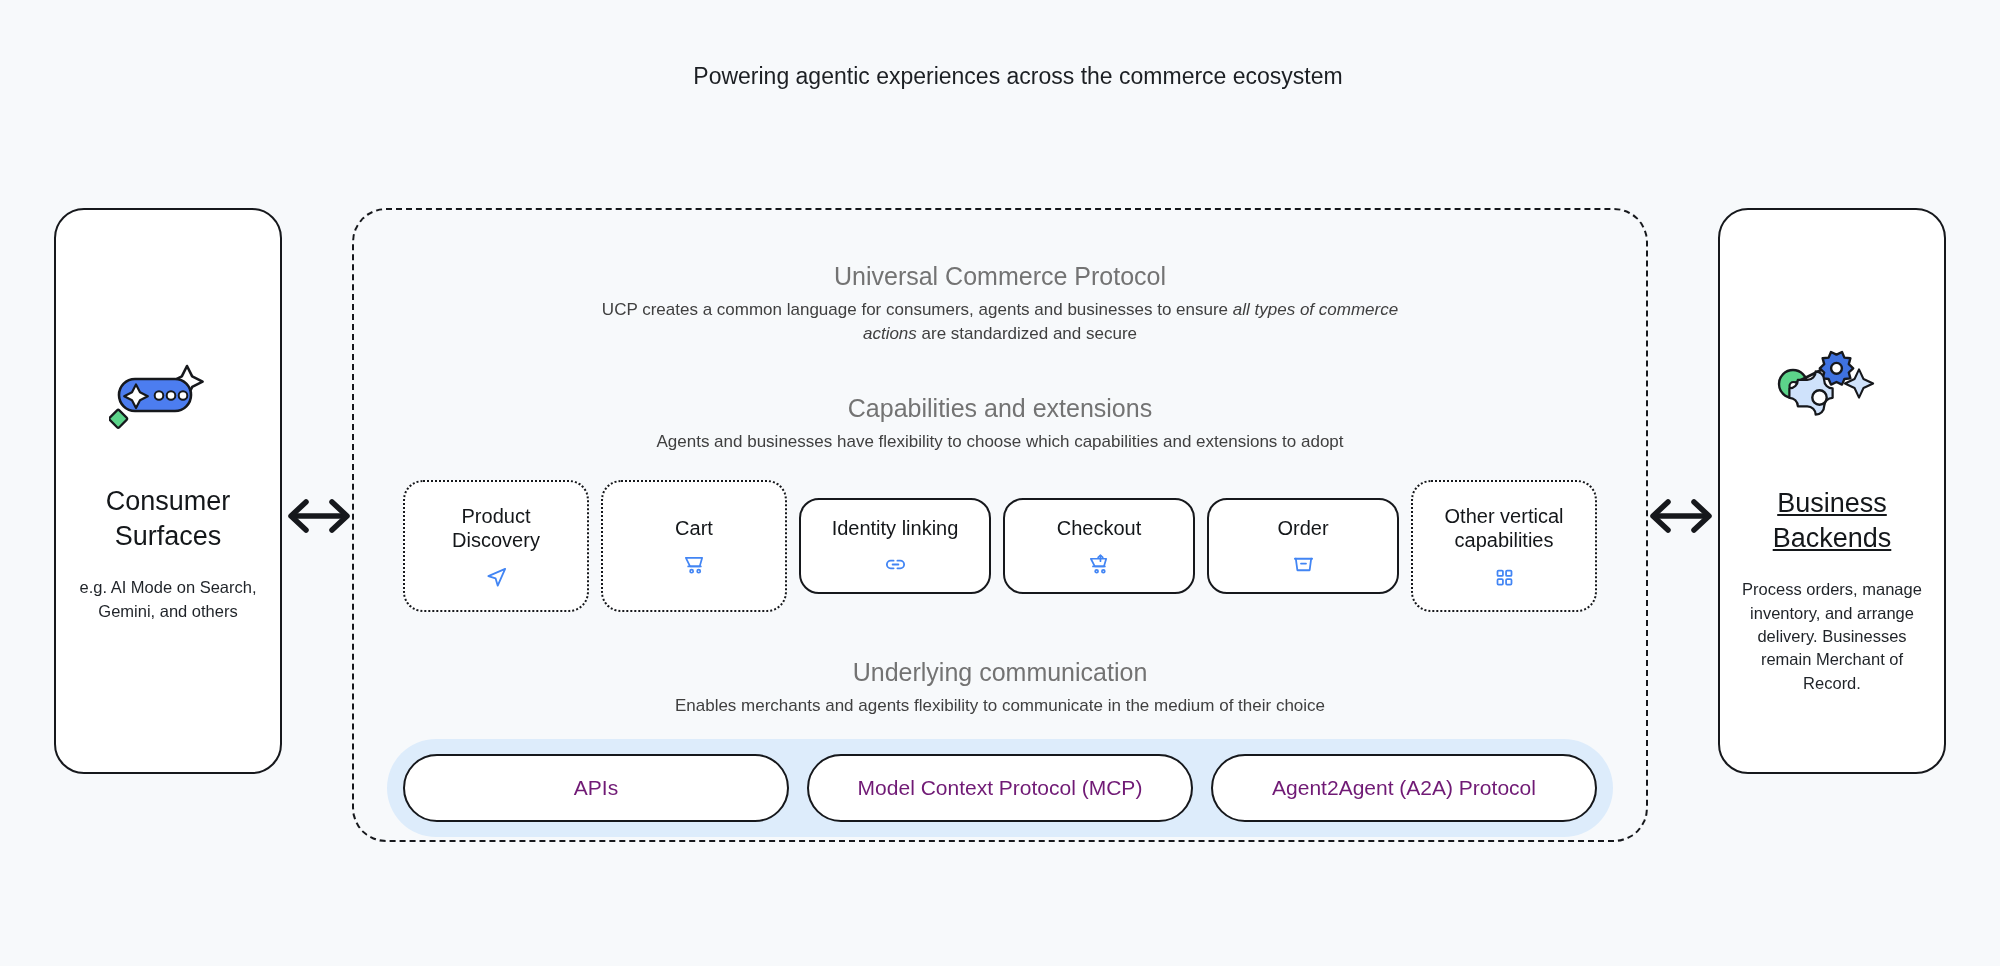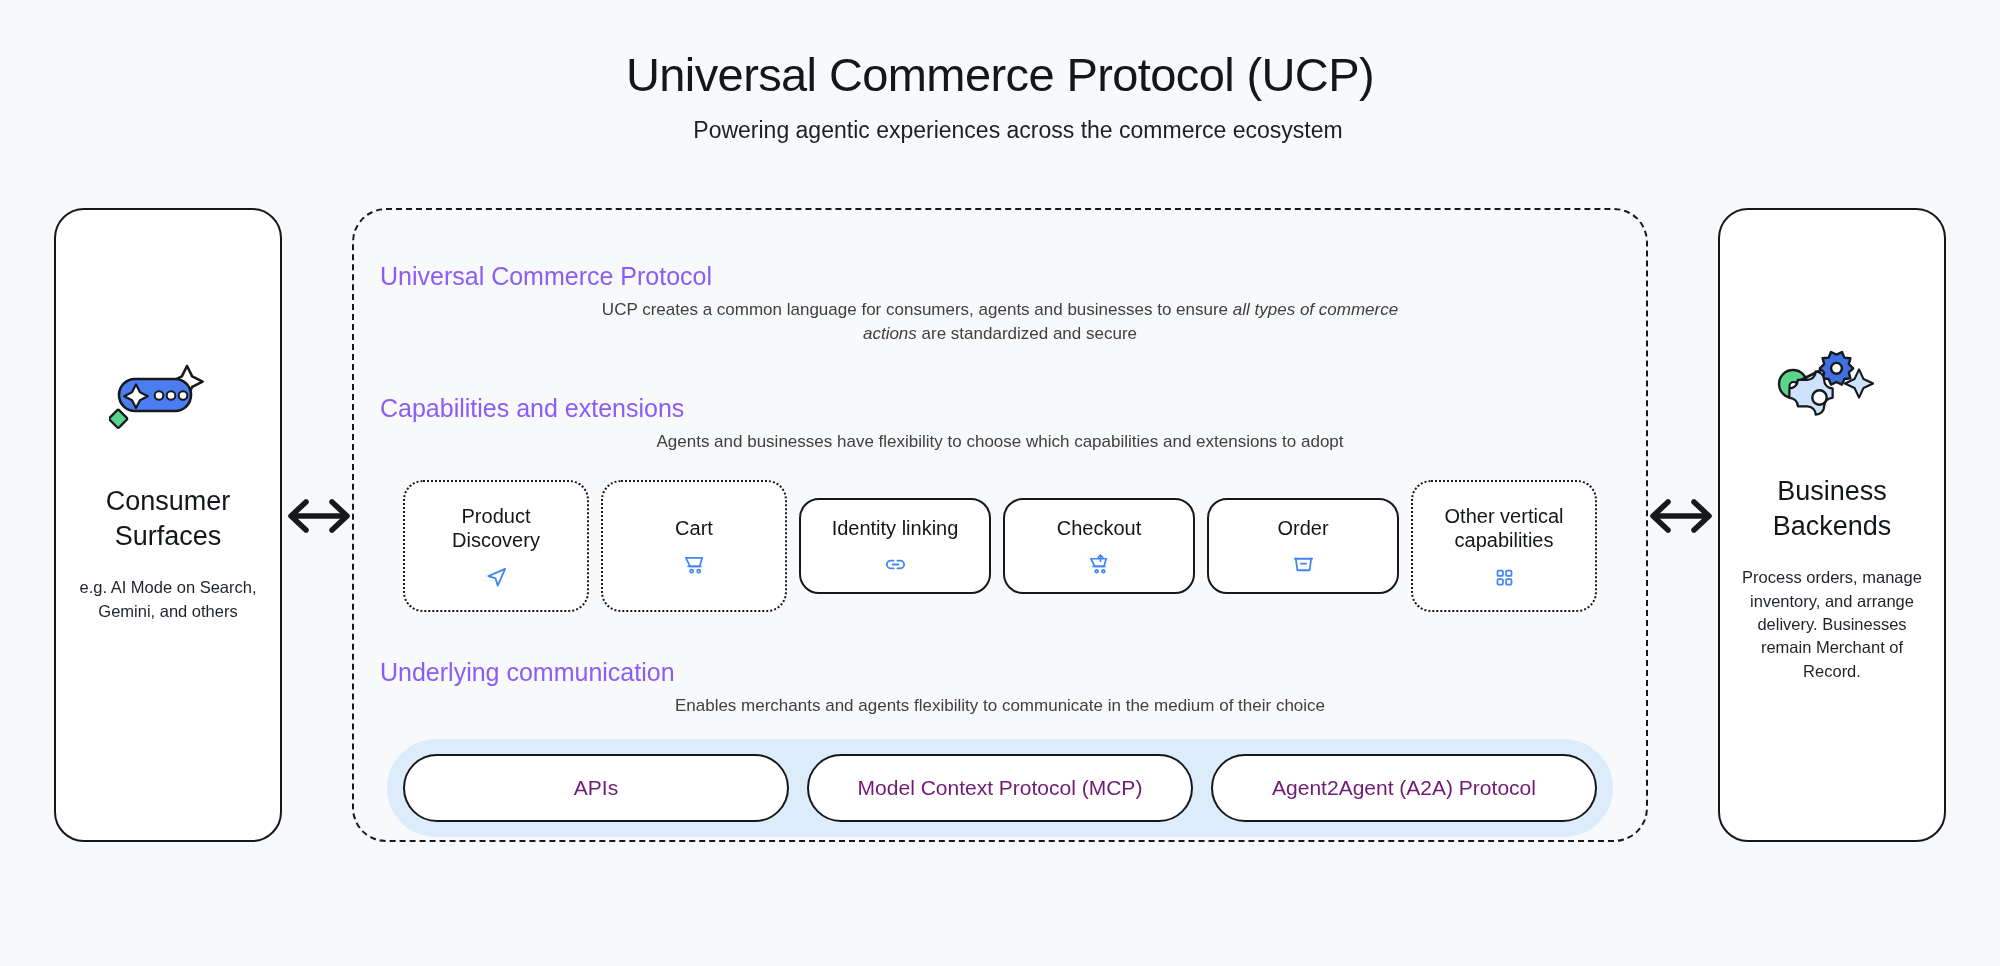--- a/index.html
+++ b/index.html
@@ -41,21 +41,21 @@
     font-weight: 400;
     color: #1c1f23;
     padding-left: 36px;
   }
 
   
   .side-panel {
     position: absolute;
     top: 208px;
     width: 228px;
-    height: 634px;
+    height: 566px;
     background: #ffffff;
     border: 2.5px solid #16181c;
     border-radius: 30px;
     display: flex;
     flex-direction: column;
     align-items: center;
     padding: 0 18px;
   }
   #panel-consumer { left: 54px; }
   #panel-business { left: 1718px; }
@@ -76,21 +76,21 @@
     color: #14171a;
   }
   .panel-desc {
     margin-top: 22px;
     font-size: 16.5px;
     line-height: 1.42;
     text-align: center;
     color: #1f2328;
   }
   #panel-business .panel-icon { margin-top: 140px; }
-  #panel-business .panel-title { margin-top: 40px; }
+  #panel-business .panel-title { margin-top: 52px; text-decoration: underline; }
 
   
   .link-arrow {
     position: absolute;
     top: 496px;
     width: 66px;
     height: 40px;
   }
   #arrow-left  { left: 286px; }
   #arrow-right { left: 1648px; }
@@ -101,23 +101,24 @@
     left: 352px;
     top: 208px;
     width: 1296px;
     height: 634px;
     border: 2.2px dashed #16181c;
     border-radius: 34px;
     padding: 22px 26px 0 26px;
   }
 
   .section-title {
+    text-align: center;
     font-size: 25px;
     font-weight: 400;
-    color: #8b5cf6;
+    color: #737373;
   }
   .section-sub {
     text-align: center;
     font-size: 17px;
     line-height: 1.42;
     color: #404040;
     margin-top: 7px;
   }
   .section-sub em { font-style: italic; }
 
@@ -225,21 +226,20 @@
     height: 0;
     border-top: 2.8px dotted #16181c;
   }
 </style>
 </head>
 <body>
 
 <div id="stage">
 
   <div id="header">
-    <div id="main-title">Universal Commerce Protocol (UCP)</div>
     <div id="subtitle">Powering agentic experiences across the commerce ecosystem</div>
   </div>
 
   <div class="side-panel" id="panel-consumer">
     <div class="panel-icon">
       <svg width="118" height="76" viewBox="0 0 118 76">
         <path d="M78 6 L83.2 16.4 L93.6 21.6 L83.2 26.8 L78 37.2 L72.8 26.8 L62.4 21.6 L72.8 16.4 Z" fill="#ffffff" stroke="#16181c" stroke-width="2.6" stroke-linejoin="round"></path>
         <rect x="10" y="19" width="72" height="32" rx="16" fill="#4c7df0" stroke="#16181c" stroke-width="2.6"></rect>
         <path d="M27 24.5 L31 32.3 L38.8 36.3 L31 40.3 L27 48.1 L23 40.3 L15.2 36.3 L23 32.3 Z" fill="#ffffff" stroke="#16181c" stroke-width="2.2" stroke-linejoin="round"></path>
         <circle cx="50" cy="35.5" r="4.3" fill="#ffffff" stroke="#16181c" stroke-width="2"></circle>

